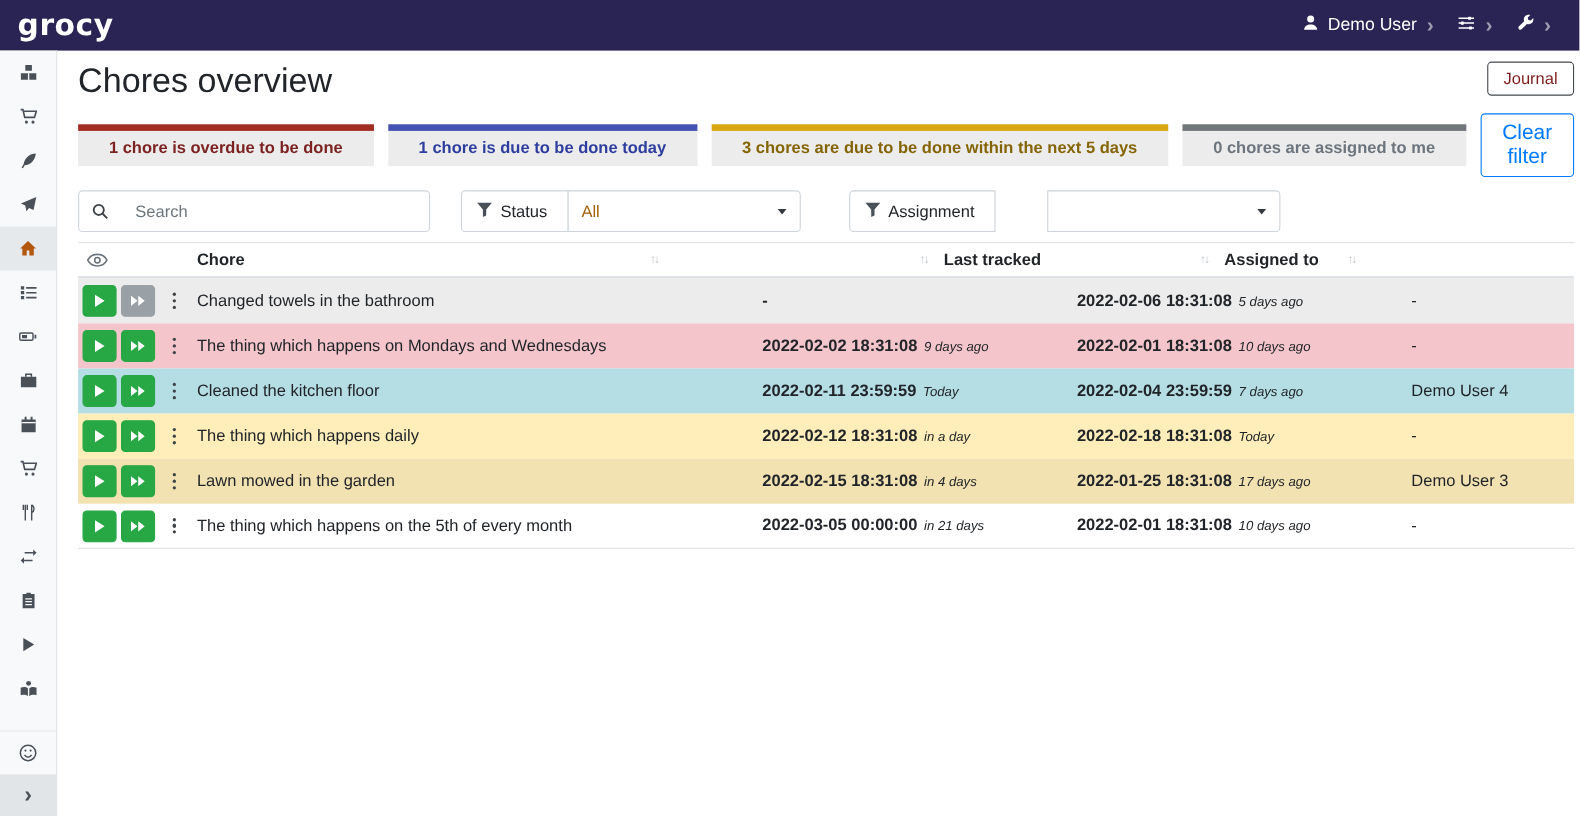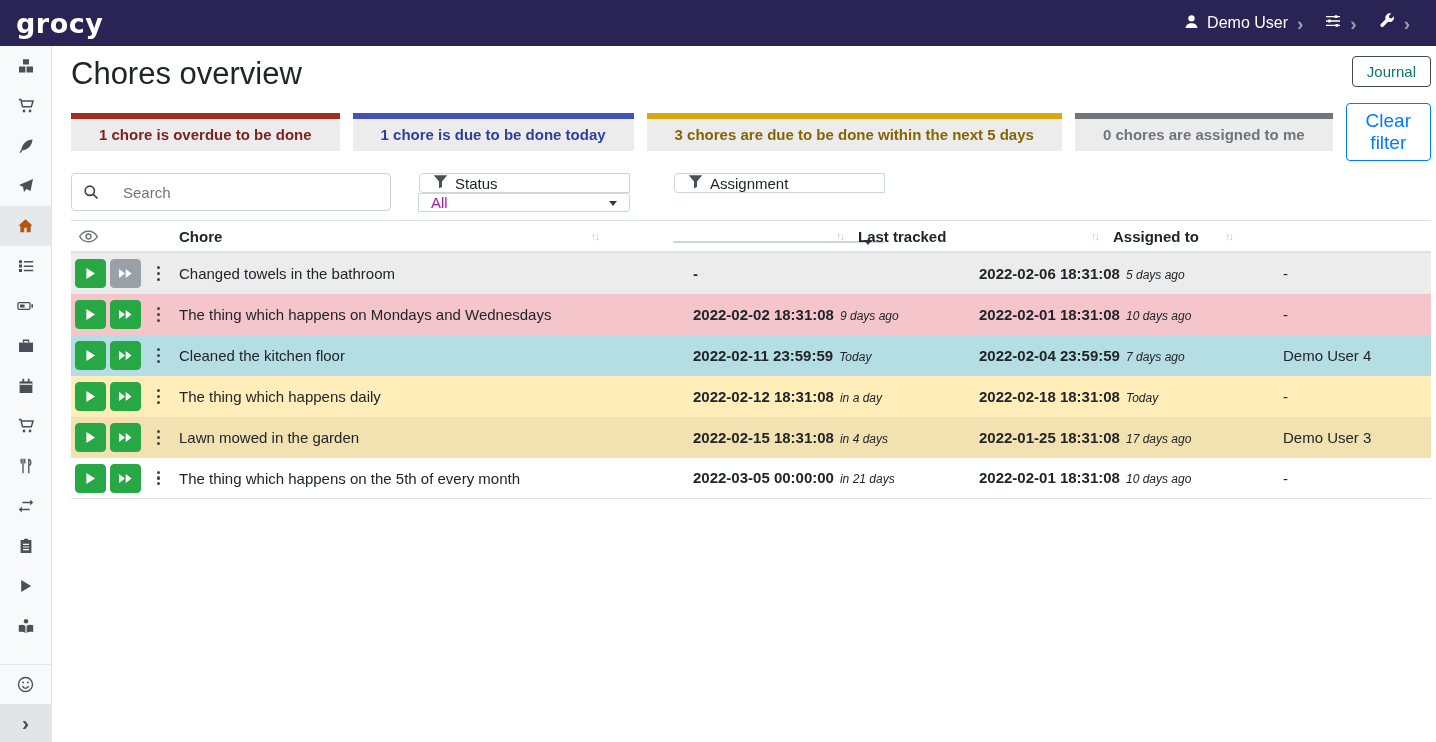--- a/index.html
+++ b/index.html
@@ -27,48 +27,48 @@
   .side-item.smile { border-top:1px solid #e6e9ec; }
   .side-collapse { height:38px; background:#e2e5e8; display:flex; align-items:center;
     justify-content:center; font-size:21px; font-weight:bold; color:#4b5257; cursor:pointer; }
 
   
   .main { position:absolute; left:52px; top:46px; width:1384px; height:696px;
     padding:10px 5px 0 19px; }
   .page-head { display:flex; justify-content:space-between; align-items:flex-start; margin-bottom:11px; }
   .page-title { font-size:31px; font-weight:500; line-height:36px; }
   .btn-journal { background:#fff; border:1px solid #44494e; border-radius:4px;
-    color:#0f766e; font-size:15px; padding:6px 14px; cursor:pointer;
+    color:#7f1d1d; font-size:15px; padding:6px 14px; cursor:pointer;
     font-family:"Liberation Sans", sans-serif; }
 
   .status-row { display:flex; align-items:center; margin-bottom:12px; }
   .status-btn { background:#ececec; border:none; border-top:6px solid #999;
     font-family:"Liberation Sans", sans-serif; font-size:15px; font-weight:bold;
     padding:7px 28px 8px; margin-right:13px; white-space:nowrap; cursor:pointer; }
   .spacer { flex:1; }
   .btn-clear { background:transparent; border:1px solid #007bff; color:#007bff;
     border-radius:4px; font-size:19px; padding:6px 10px; cursor:pointer;
     font-family:"Liberation Sans", sans-serif; }
 
   
   .filter-row { display:flex; align-items:stretch; height:38px; margin-bottom:9px; }
   .search-group { display:flex; width:320px; border:1px solid #ced4da; border-radius:4px; background:#fff; }
   .search-prepend { width:38px; display:flex; align-items:center; justify-content:center; }
   .search-input { border:none; outline:none; flex:1; font-size:15px; color:#495057;
     padding:0 10px 0 13px; font-family:"Liberation Sans", sans-serif; background:transparent; }
   .search-input::placeholder { color:#6c757d; }
-  .fgroup { display:flex;flex-direction:column; }
+  .fgroup { display:flex; }
   .fgroup.status { margin-left:28px; }
   .fgroup.assignment { margin-left:44px;gap:48px; }
   .flabel { display:flex; align-items:center; gap:7px; padding:0 18px 0 13px;
     border:1px solid #ced4da; border-radius:4px 0 0 4px; background:#fff;
     font-size:15px; color:#212529; }
   .fselect { width:212px; border:1px solid #ced4da; margin-left:-1px;
     border-radius:0 4px 4px 0; background:#fff; display:flex; align-items:center;
-    padding:0 26px 0 12px; font-size:15px; color:#a21caf; position:relative; cursor:pointer; }
+    padding:0 26px 0 12px; font-size:15px; color:#a16207; position:relative; cursor:pointer; }
   .fselect::after { content:""; position:absolute; right:12px; top:50%; margin-top:-2px;
     border-left:4px solid transparent; border-right:4px solid transparent; border-top:5px solid #343a40; }
 
   
   .thead { position:relative; height:33px; border-top:1px solid #dee2e6; border-bottom:2px solid #dee2e6; }
   .th { position:absolute; top:0; height:100%; display:flex; align-items:center;
     font-weight:bold; font-size:15px; cursor:pointer; }
   .sort { position:absolute; top:50%; transform:translateY(-50%); color:#c2c6ca;
     font-size:11px; letter-spacing:-2px; cursor:pointer; }
   .trow { display:flex; align-items:center; height:41px; }

